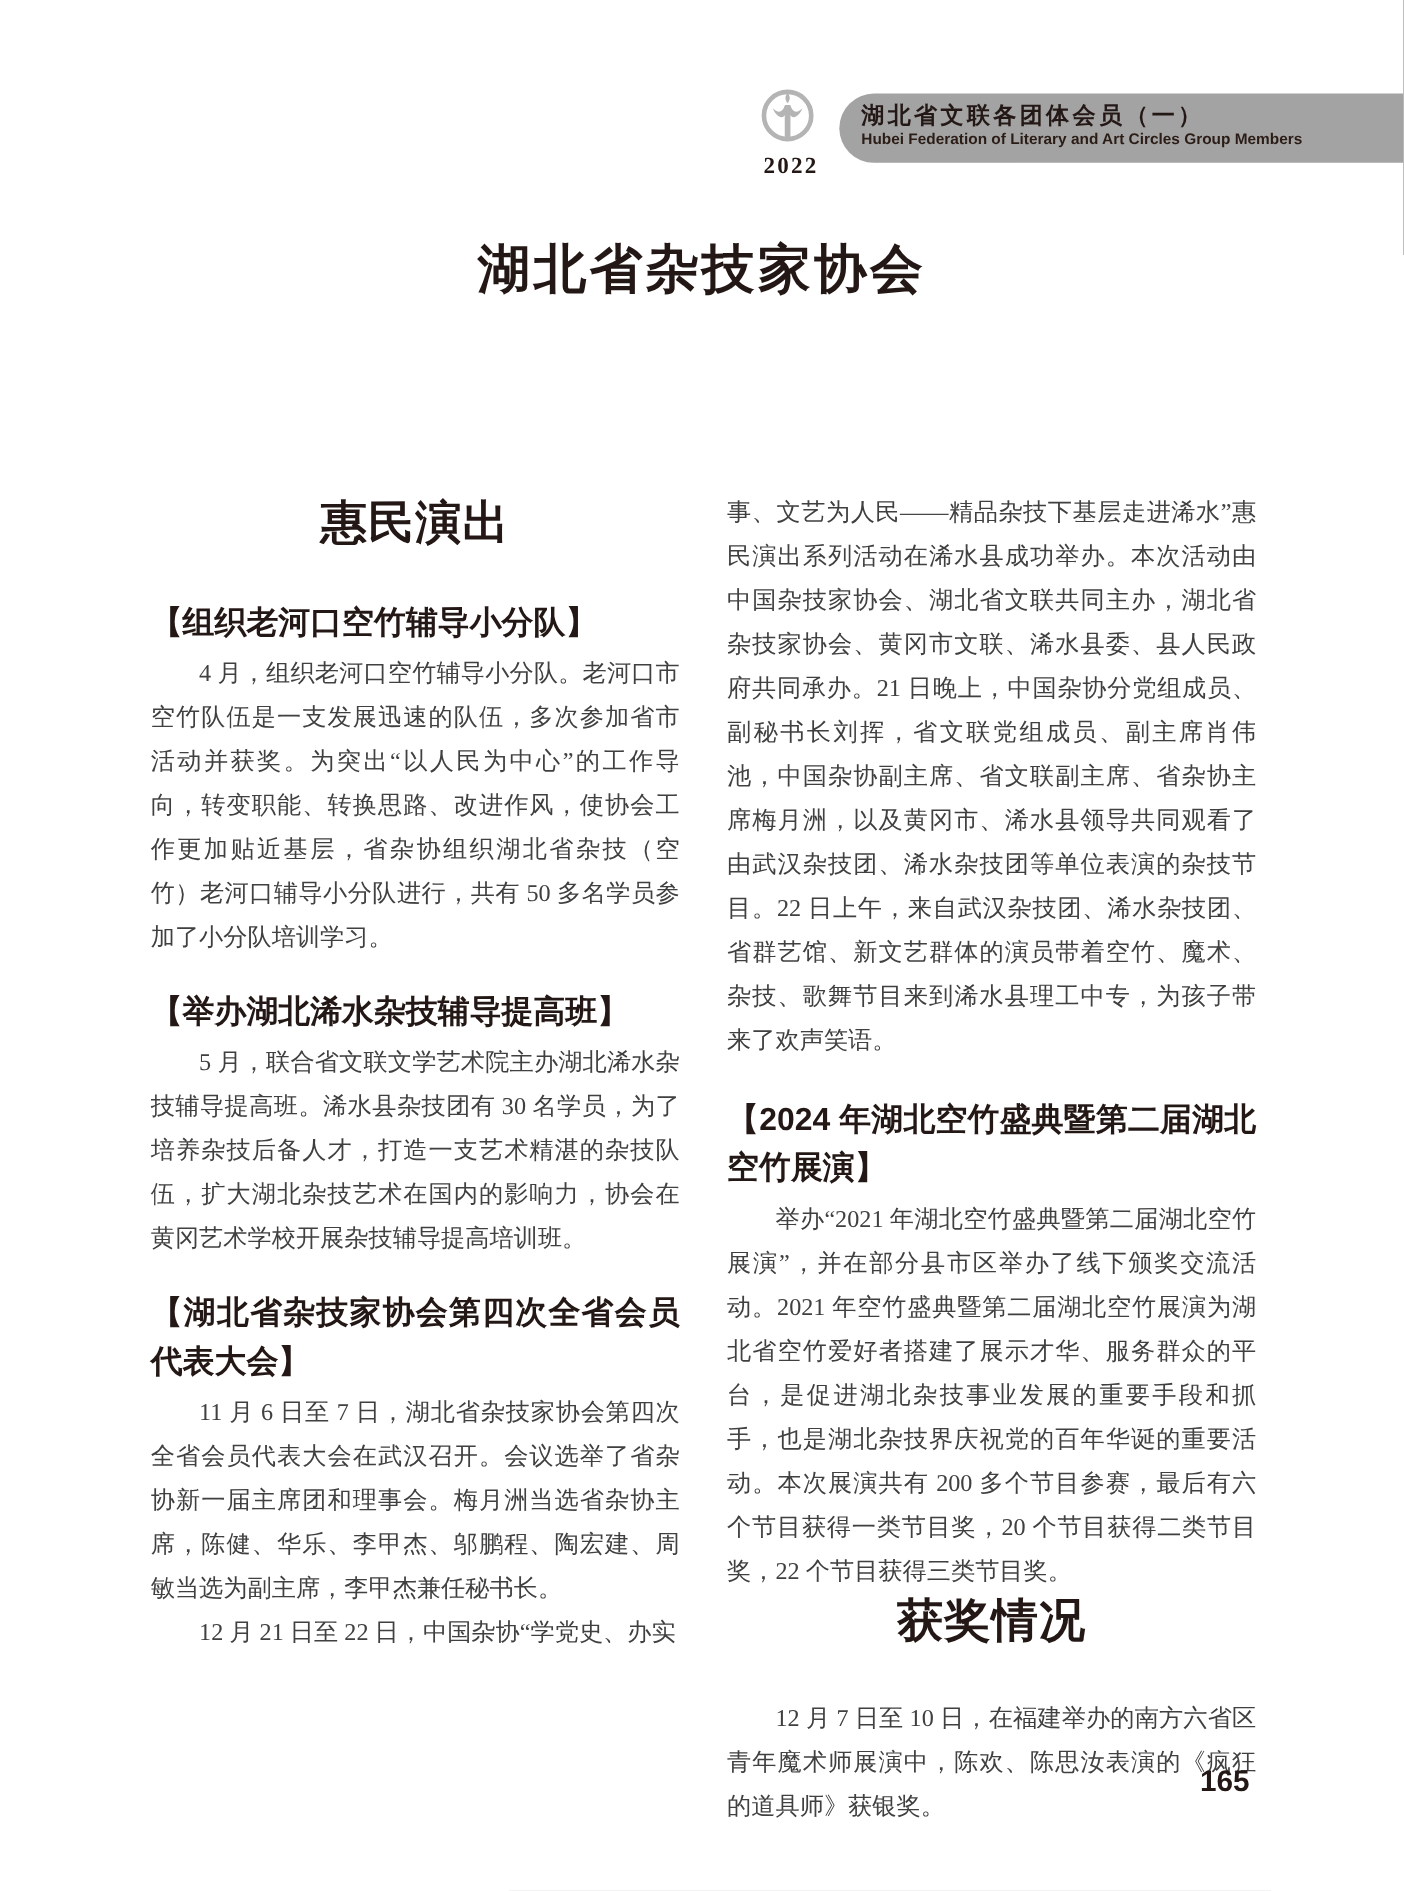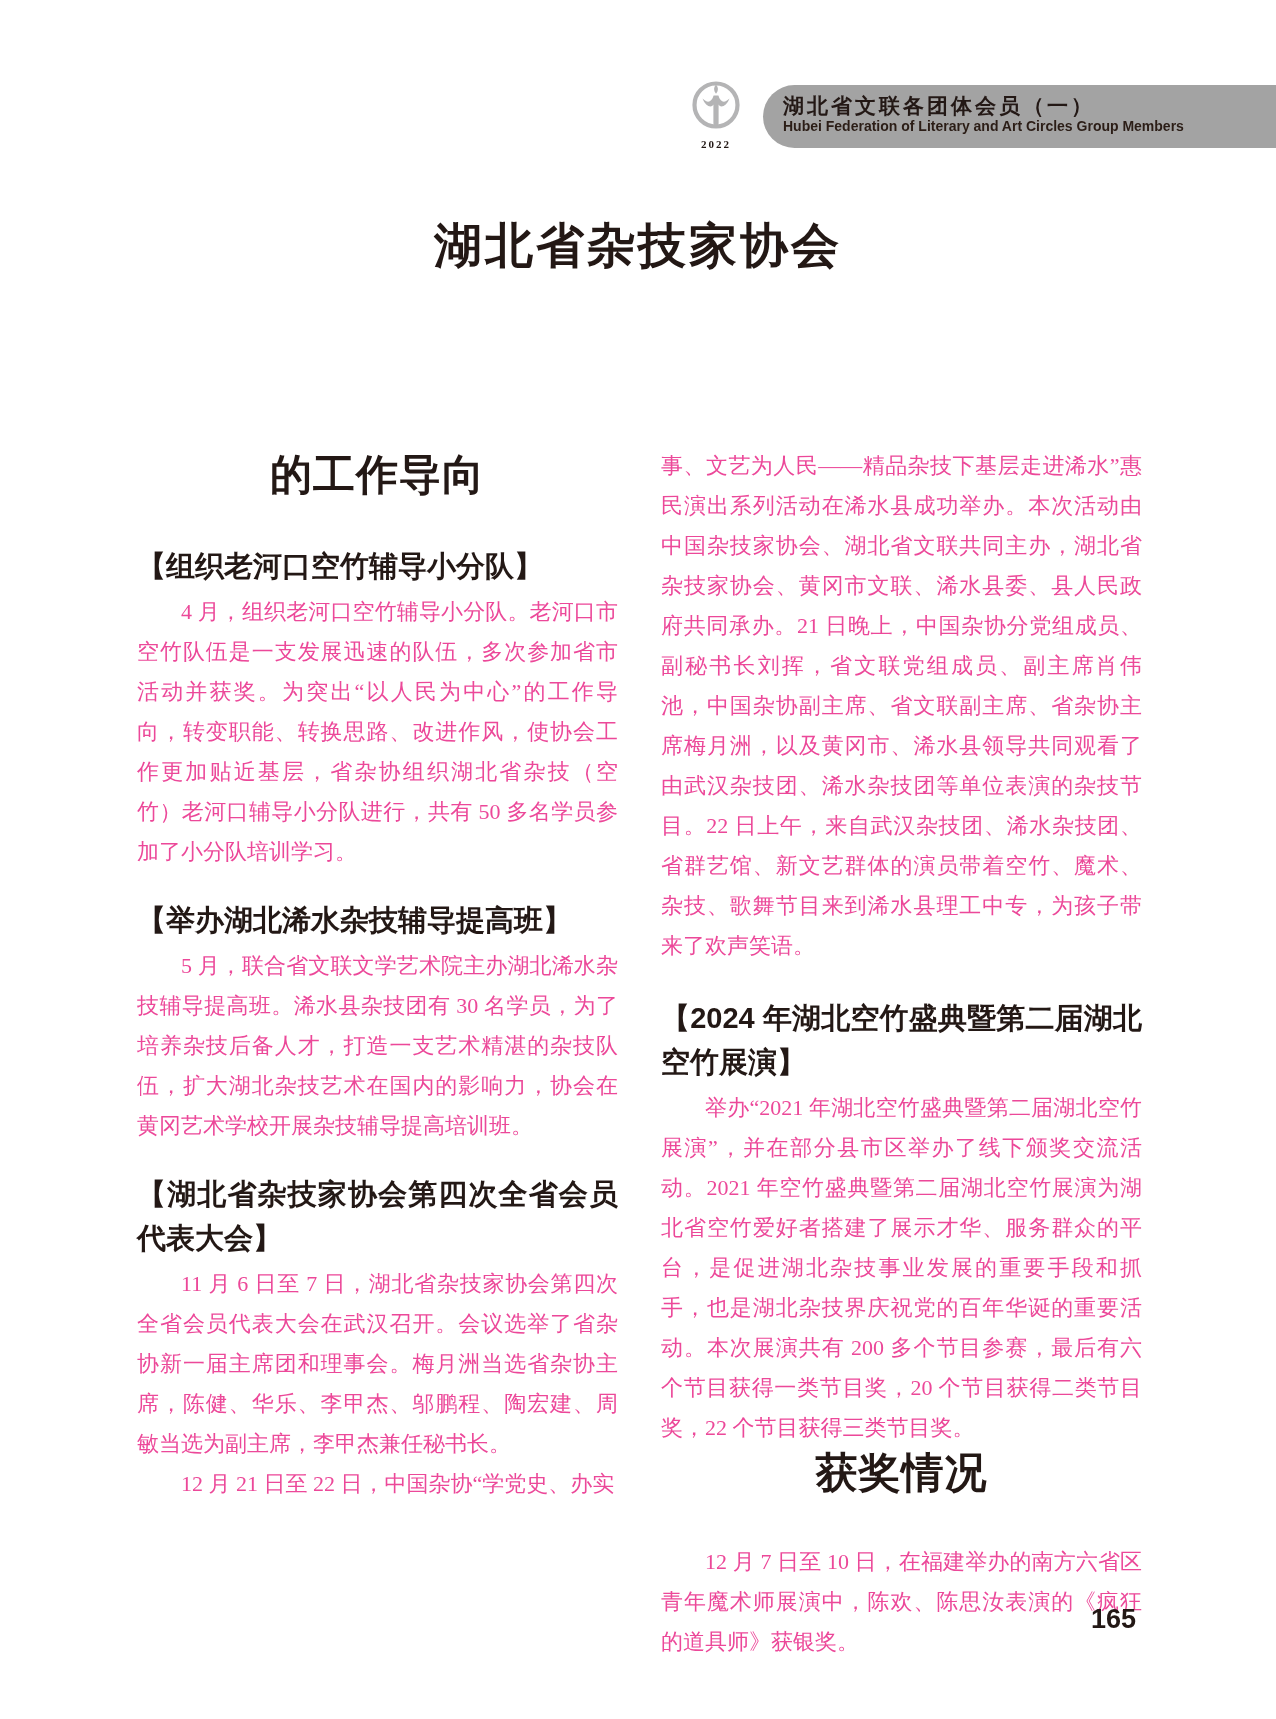--- a/index.html
+++ b/index.html
@@ -14,21 +14,21 @@
   }
   
   .hdr-logo{
     position:absolute;left:688px;top:78px;width:56px;
     text-align:center;
   }
   .hdr-logo svg{display:block;margin:0 auto;}
   .hdr-year{
     margin-top:2px;
     font-family:"Liberation Serif","DejaVu Serif",serif;
-    font-weight:bold;font-size:11px;letter-spacing:2px;color:#231815;
+    font-weight:bold;font-size:21px;letter-spacing:2px;color:#231815;text-align:right;
   }
   .hdr-band{
     position:absolute;left:763px;top:85px;height:63px;
     width:513px;
     background:#a3a3a3;
     border-radius:32px 0 0 32px;
     box-sizing:border-box;
     padding:9px 0 0 20px;
   }
   .band-zh{
@@ -67,21 +67,21 @@
     font-weight:bold;font-size:29px;line-height:44px;
     text-align:justify;
     color:#231815;
   }
   h3.sub:first-of-type{margin-top:44px;}
   .col-right h3.sub{margin-top:30px;}
   p.body{
     margin:0;
     font-size:22px;line-height:40px;
     text-align:justify;
-    color:#ec4899;
+    color:#404040;
   }
   p.indent{text-indent:2em;}
   
   .pageno{
     position:absolute;top:1604px;right:140px;
     font-family:"Liberation Sans","DejaVu Sans",sans-serif;
     font-weight:bold;font-size:27px;color:#231815;
   }
 </style>
 </head>
@@ -101,21 +101,21 @@
   </div>
 
   <div class="hdr-band">
     <div class="band-zh">湖北省文联各团体会员（一）</div>
     <div class="band-en">Hubei Federation of Literary and Art Circles Group Members</div>
   </div>
 
   <h1 class="doc-title">湖北省杂技家协会</h1>
 
   <section class="col col-left">
-    <h2 class="sec">的工作导向</h2>
+    <h2 class="sec">惠民演出</h2>
 
     <h3 class="sub">【组织老河口空竹辅导小分队】</h3>
     <p class="body indent">4 月，组织老河口空竹辅导小分队。老河口市空竹队伍是一支发展迅速的队伍，多次参加省市活动并获奖。为突出“以人民为中心”的工作导向，转变职能、转换思路、改进作风，使协会工作更加贴近基层，省杂协组织湖北省杂技（空竹）老河口辅导小分队进行，共有 50 多名学员参加了小分队培训学习。</p>
 
     <h3 class="sub">【举办湖北浠水杂技辅导提高班】</h3>
     <p class="body indent">5 月，联合省文联文学艺术院主办湖北浠水杂技辅导提高班。浠水县杂技团有 30 名学员，为了培养杂技后备人才，打造一支艺术精湛的杂技队伍，扩大湖北杂技艺术在国内的影响力，协会在黄冈艺术学校开展杂技辅导提高培训班。</p>
 
     <h3 class="sub">【湖北省杂技家协会第四次全省会员代表大会】</h3>
     <p class="body indent">11 月 6 日至 7 日，湖北省杂技家协会第四次全省会员代表大会在武汉召开。会议选举了省杂协新一届主席团和理事会。梅月洲当选省杂协主席，陈健、华乐、李甲杰、邬鹏程、陶宏建、周敏当选为副主席，李甲杰兼任秘书长。</p>
 

